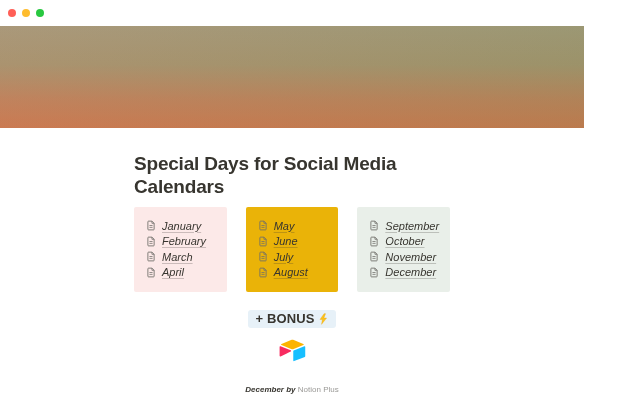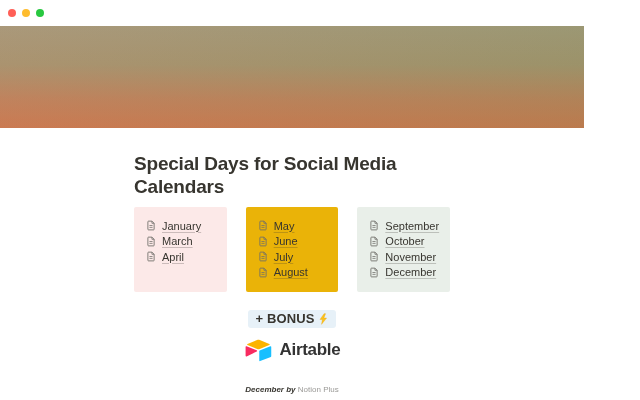--- a/index.html
+++ b/index.html
@@ -29,21 +29,21 @@
     margin-top: 24px;
     font-size: 19px;
     line-height: 23px;
     font-weight: 700;
     color: #37352f;
     letter-spacing: -0.2px;
   }
 
   .columns { display: flex; gap: 19px; margin-top: 9px; }
   .column { flex: 1; height: 85px; border-radius: 2px; padding: 11px 0 0 12px; }
-  .month-item { display: flex; align-items: center; gap: 6px; height: 15.5px; cursor: pointer; }
+  .month-item { display: flex; align-items: center; gap: 6px; height: 15.5px; cursor: pointer; font-style: italic; }
   .month-item .doc-icon { flex: 0 0 auto; display: flex; }
   .month-label {
     font-size: 11px;
     color: #37352f;
     text-decoration: underline;
     text-decoration-color: rgba(55,53,47,0.25);
     text-underline-offset: 2px;
   }
 
   .bonus-row { margin-top: 17px; text-align: center; }
@@ -83,20 +83,30 @@
       <div class="column" style="background: rgb(252, 233, 232);">
         <div class="month-item">
           <span class="doc-icon">
             <svg width="10" height="11" viewBox="0 0 16 16">
                 <path d="M4 1h5.5L13 4.5V14a1 1 0 0 1-1 1H4a1 1 0 0 1-1-1V2a1 1 0 0 1 1-1z" fill="none" stroke="#6f6e69" stroke-width="1.4"></path>
                 <path d="M9.5 1v3.5H13" fill="none" stroke="#6f6e69" stroke-width="1.2"></path>
                 <path d="M5.5 8h5M5.5 11h5" stroke="#6f6e69" stroke-width="1.2"></path>
               </svg>
           </span>
           <span class="month-label">January</span>
+        </div>
+        <div class="month-item">
+          <span class="doc-icon">
+            <svg width="10" height="11" viewBox="0 0 16 16">
+                <path d="M4 1h5.5L13 4.5V14a1 1 0 0 1-1 1H4a1 1 0 0 1-1-1V2a1 1 0 0 1 1-1z" fill="none" stroke="#6f6e69" stroke-width="1.4"></path>
+                <path d="M9.5 1v3.5H13" fill="none" stroke="#6f6e69" stroke-width="1.2"></path>
+                <path d="M5.5 8h5M5.5 11h5" stroke="#6f6e69" stroke-width="1.2"></path>
+              </svg>
+          </span>
+          <span class="month-label">February</span>
         </div>
         <div class="month-item">
           <span class="doc-icon">
             <svg width="10" height="11" viewBox="0 0 16 16">
                 <path d="M4 1h5.5L13 4.5V14a1 1 0 0 1-1 1H4a1 1 0 0 1-1-1V2a1 1 0 0 1 1-1z" fill="none" stroke="#6f6e69" stroke-width="1.4"></path>
                 <path d="M9.5 1v3.5H13" fill="none" stroke="#6f6e69" stroke-width="1.2"></path>
                 <path d="M5.5 8h5M5.5 11h5" stroke="#6f6e69" stroke-width="1.2"></path>
               </svg>
           </span>
           <span class="month-label">March</span>
@@ -213,21 +223,20 @@
     </div>
 
     <div class="airtable-row">
       <span style="display:flex;">
         <svg width="29" height="25" viewBox="0 0 200 170">
           <path d="M90 12.4 L24.1 39.7 c-3.7 1.5 -3.6 6.7 0 8.2 L90.4 74.1 c5.8 2.3 12.3 2.3 18.1 0 L174.7 47.9 c3.7 -1.5 3.7 -6.7 0 -8.2 L108.8 12.4 c-6 -2.5 -12.8 -2.5 -18.8 0" fill="#FCB400"></path>
           <path d="M105.3 88.5 v65.6 c0 3.1 3.1 5.3 6 4.1 l73.8 -28.6 c1.7 -0.7 2.8 -2.3 2.8 -4.1 V59.8 c0 -3.1 -3.1 -5.3 -6 -4.1 l-73.8 28.6 c-1.7 0.7 -2.8 2.3 -2.8 4.2" fill="#18BFFF"></path>
           <path d="M88.1 91.8 L66.2 102.4 l-2.2 1.1 L17.7 125.7 c-2.9 1.4 -6.7 -0.7 -6.7 -4 V60.1 c0 -1.2 0.6 -2.2 1.4 -3 0.3 -0.3 0.7 -0.6 1.1 -0.8 1.1 -0.7 2.7 -0.8 4 -0.3 l70.1 27.8 c3.6 1.4 3.9 6.4 0.5 8" fill="#F82B60"></path>
         </svg>
       </span>
-      <span class="airtable-wordmark">Airtable</span>
     </div>
 
     <div class="footer">
       <span class="powered-by">December by</span>
       <span class="notion-plus">Notion Plus</span>
     </div>
 
   </div>
 </div>
 

